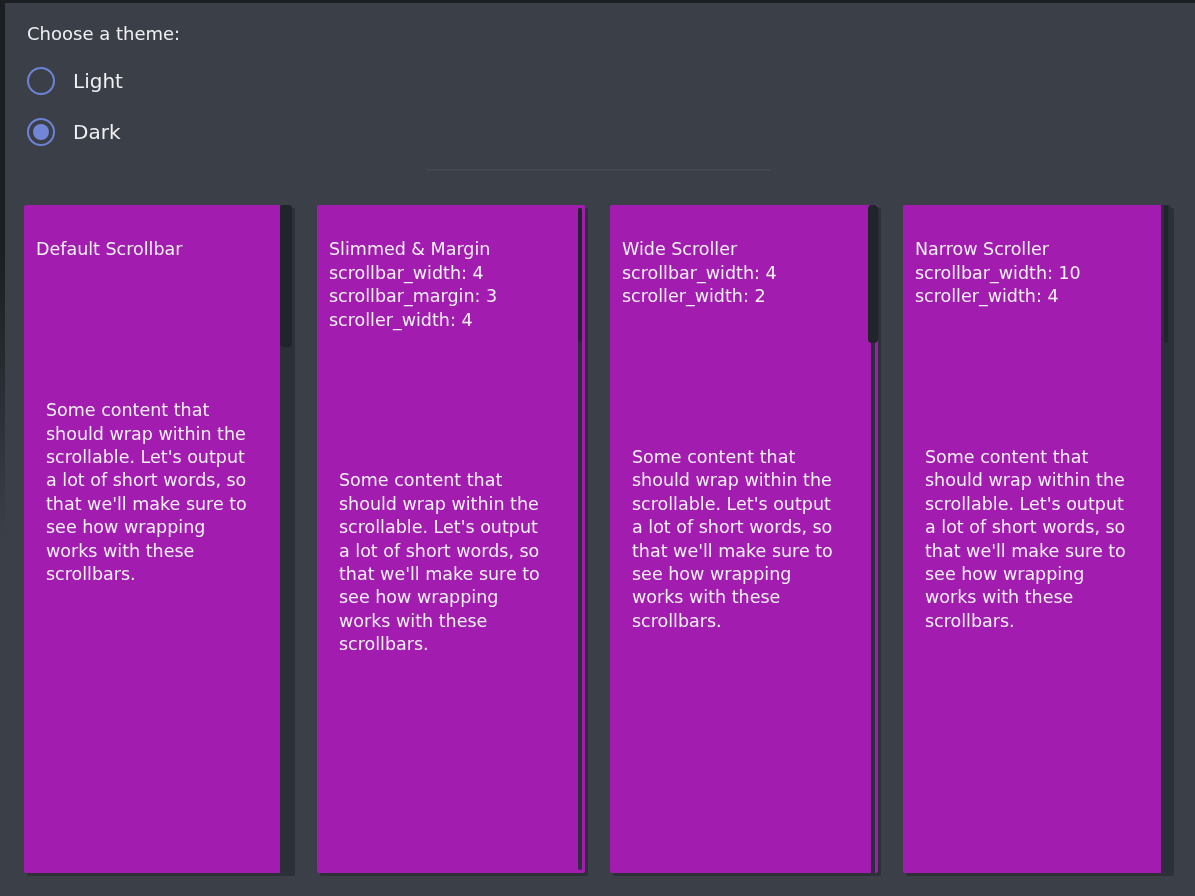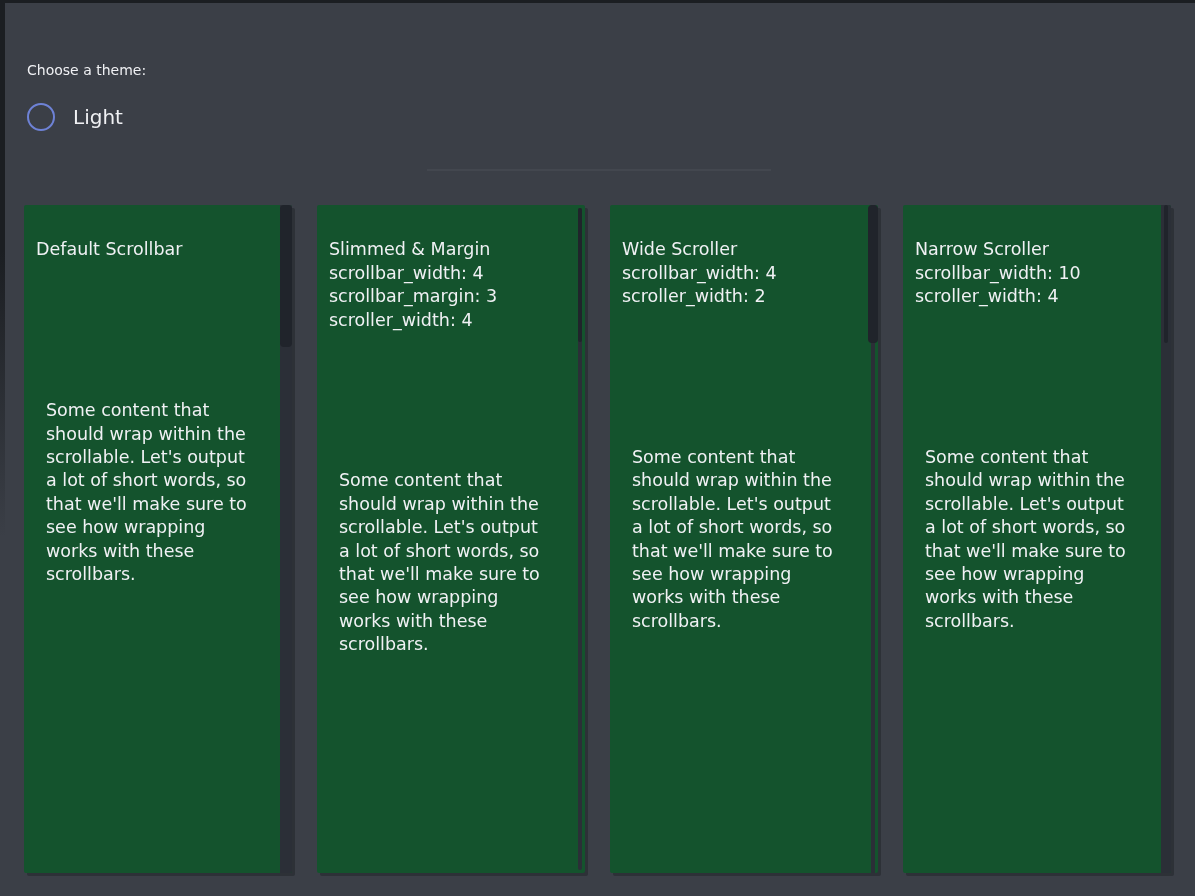--- a/index.html
+++ b/index.html
@@ -13,21 +13,21 @@
   }
   .win-border-top {
     position: absolute; top: 0; left: 0; right: 0; height: 3px;
     background: #1b1e22;
   }
   .win-border-left {
     position: absolute; top: 0; left: 0; width: 5px; height: 100%;
     background: linear-gradient(to bottom, #1b1e22 0%, #1b1e22 28%, rgba(27,30,34,0) 60%);
   }
   .theme-section { position: absolute; top: 22px; left: 27px; }
-  .prompt { font-size: 14px; line-height: 24px; margin-bottom: 12px; margin-top: 36px; }
+  .prompt { font-size: 18px; line-height: 24px; margin-bottom: 12px; }
   .radio-row { display: flex; align-items: center; height: 45px; margin-bottom: 6px; cursor: pointer; }
   .radio {
     width: 28px; height: 28px; border-radius: 50%;
     border: 2px solid #6e82d6; box-sizing: border-box;
     display: flex; align-items: center; justify-content: center;
     flex: 0 0 auto;
   }
   .radio .dot { width: 16px; height: 16px; border-radius: 50%; background: transparent; }
   .radio-row.selected .radio .dot { background: #7286d8; }
   .radio-label { margin-left: 18px; font-size: 20px; }
@@ -35,21 +35,21 @@
     position: absolute; top: 169px; left: 427px; width: 344px; height: 2px;
     background: #43474f;
   }
   .panels {
     position: absolute; top: 205px; left: 24px;
     display: flex; gap: 25px;
   }
   .panel {
     position: relative;
     width: 268px; height: 668px;
-    background: #14532d;
+    background: #a21caf;
     border-radius: 2px;
     box-shadow: 3px 3px 0 rgba(20, 22, 27, 0.35);
     box-sizing: border-box;
     overflow: hidden;
   }
   .panel-text {
     position: absolute; top: 10px; left: 12px; right: 16px;
     font-size: 17.5px; line-height: 23.4px;
     white-space: pre-line;
   }
@@ -79,20 +79,26 @@
 <div class="theme-section">
   <div class="prompt">Choose a theme:</div>
 
   <div class="radio-row">
     <span class="radio">
         <span class="dot"></span>
       </span>
     <span class="radio-label">Light</span>
   </div>
 
+  <div class="radio-row selected">
+    <span class="radio">
+        <span class="dot"></span>
+      </span>
+    <span class="radio-label">Dark</span>
+  </div>
 </div>
 
 <div class="divider"></div>
 
 <div class="panels">
 
   <div class="panel p1">
     <div class="panel-text">
       <div class="panel-header">Default Scrollbar</div>
       <div class="panel-content">Some content that

